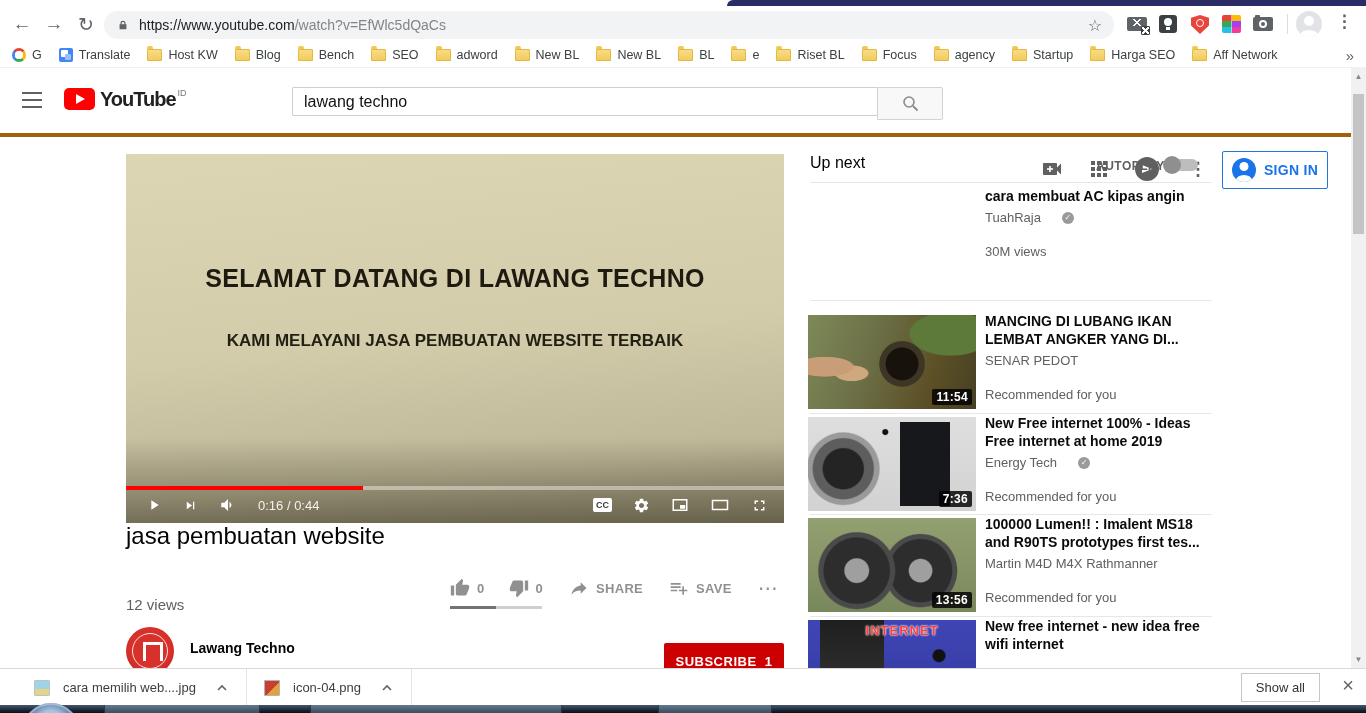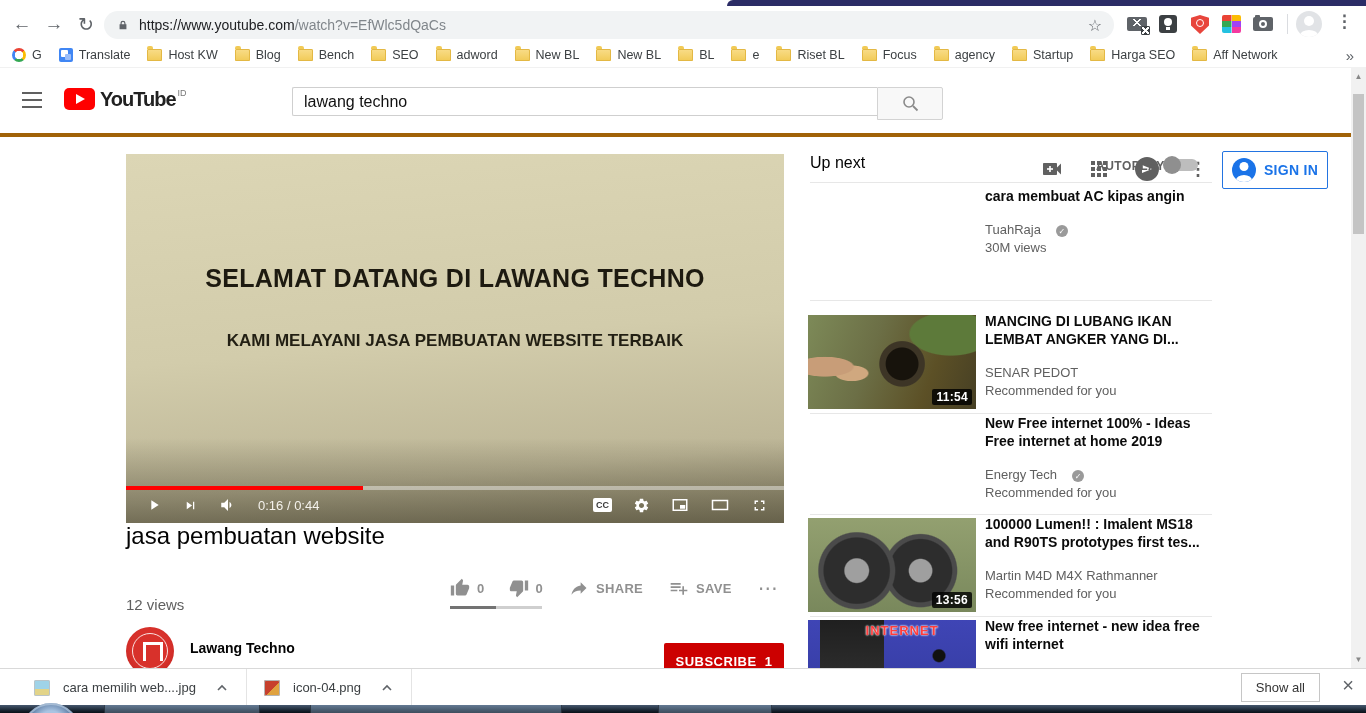--- a/index.html
+++ b/index.html
@@ -147,24 +147,24 @@
   .toggle-track{position:absolute;left:2px;top:3px;width:33px;height:12px;border-radius:6px;background:#bdbdbd;}
   .toggle-knob{position:absolute;left:0;top:0;width:18px;height:18px;border-radius:50%;background:#8f8f8f;}
   .ux-div{position:absolute;left:810px;width:402px;height:1px;background:#e7e7e7;}
   .ux-item{position:absolute;left:808px;width:404px;height:94px;}
   .ux-thumb{position:absolute;left:0;top:0;width:168px;height:94px;background:#c9c9c9;overflow:hidden;}
   .thumb-text{position:absolute;font-weight:bold;}
   .dur{position:absolute;right:4px;bottom:4px;background:rgba(0,0,0,.82);color:#fff;font-size:12px;
      font-weight:bold;padding:1px 4px;border-radius:2px;letter-spacing:.3px;}
   .ux-meta{position:absolute;left:177px;top:-3px;right:4px;}
   .ux-vtitle{font-size:14px;font-weight:bold;color:#0b0b0b;line-height:18px;max-height:37px;overflow:hidden;}
-  .ux-channel{margin-top:17px;font-size:13px;color:#606060;display:flex;align-items:flex-end;gap:15px;}
+  .ux-channel{margin-top:5px;font-size:13px;color:#606060;display:flex;align-items:center;gap:21px;}
   .vbadge{width:12px;height:12px;border-radius:50%;background:#9a9a9a;color:#fff;font-size:8px;
      display:inline-flex;align-items:center;justify-content:center;}
-  .ux-views{margin-top:3px;font-size:13px;color:#606060;}
+  .ux-views{margin-top:19px;font-size:13px;color:#606060;}
   .thumb-1{background:
      radial-gradient(circle at 75% 52%,#3f3f3f 0 34%,#585858 35% 40%,#8b8b8b 41% 44%,transparent 45%),
      radial-gradient(ellipse at 30% 32%,#2f9e44 0 16%,transparent 17%),
      radial-gradient(ellipse at 38% 62%,#37b24d 0 17%,transparent 18%),
      radial-gradient(ellipse at 14% 50%,#2b8a3e 0 14%,transparent 15%),
      radial-gradient(ellipse at 20% 85%,#1d1d1d 0 22%,transparent 23%),
      linear-gradient(#dcdcdc,#cfcfcf);}
   .thumb-1 .thumb-text{right:10px;top:30px;color:#e03131;font-size:17px;font-style:italic;}
   .thumb-2{background:
      radial-gradient(circle at 56% 52%,#17130c 0 15%,#3d3526 16% 21%,transparent 22%),
@@ -461,20 +461,24 @@
     <div class="ux-meta">
       <div class="ux-vtitle">MANCING DI LUBANG IKAN LEMBAT ANGKER YANG DI...</div>
       <div class="ux-channel">
         <span>SENAR PEDOT</span>
 
       </div>
       <div class="ux-views">Recommended for you</div>
     </div>
   </div>
     <div class="ux-item" style="top: 417px;">
+    <div class="ux-thumb thumb-3">
+
+      <span class="dur">7:36</span>
+    </div>
     <div class="ux-meta">
       <div class="ux-vtitle">New Free internet 100% - Ideas Free internet at home 2019</div>
       <div class="ux-channel">
         <span>Energy Tech</span>
         <span class="vbadge">✓</span>
       </div>
       <div class="ux-views">Recommended for you</div>
     </div>
   </div>
     <div class="ux-item" style="top: 518px;">

